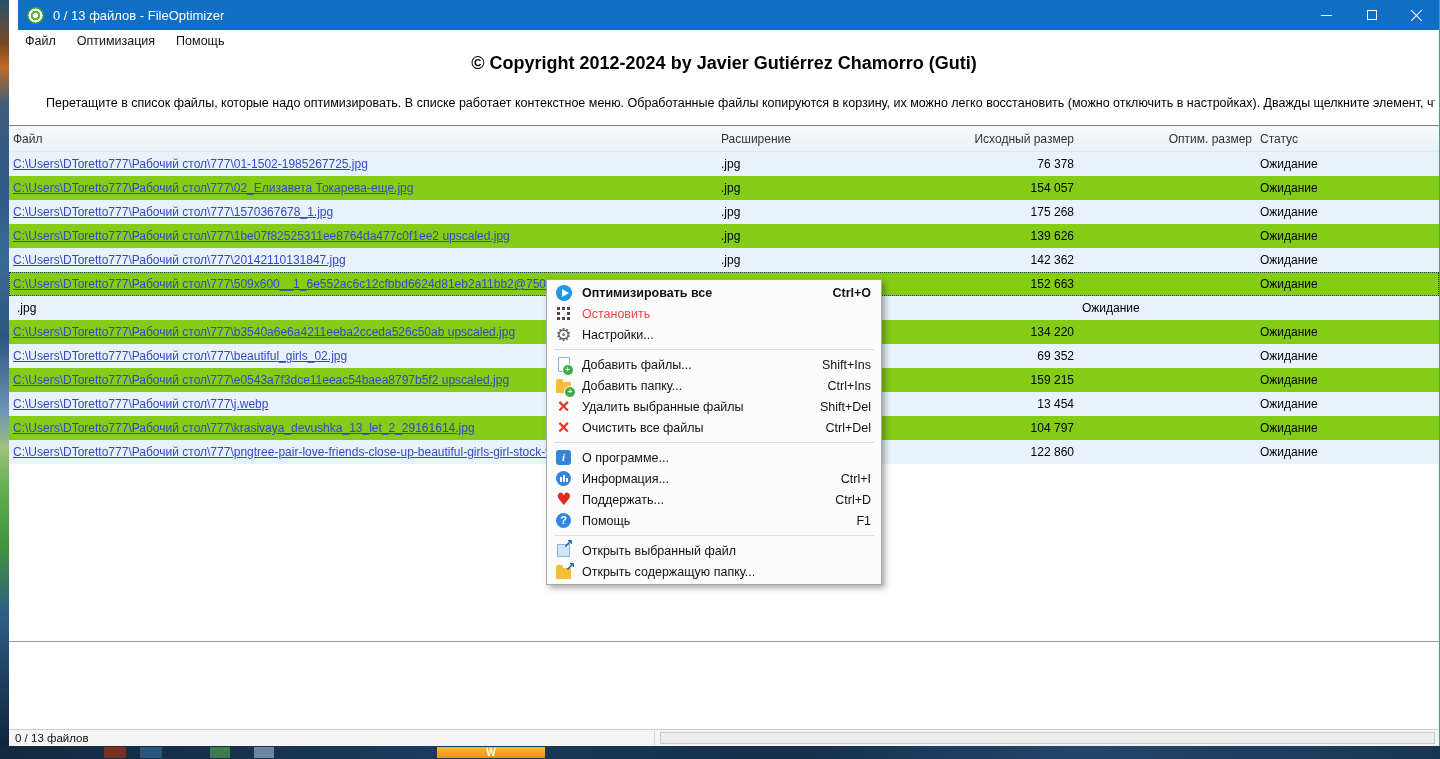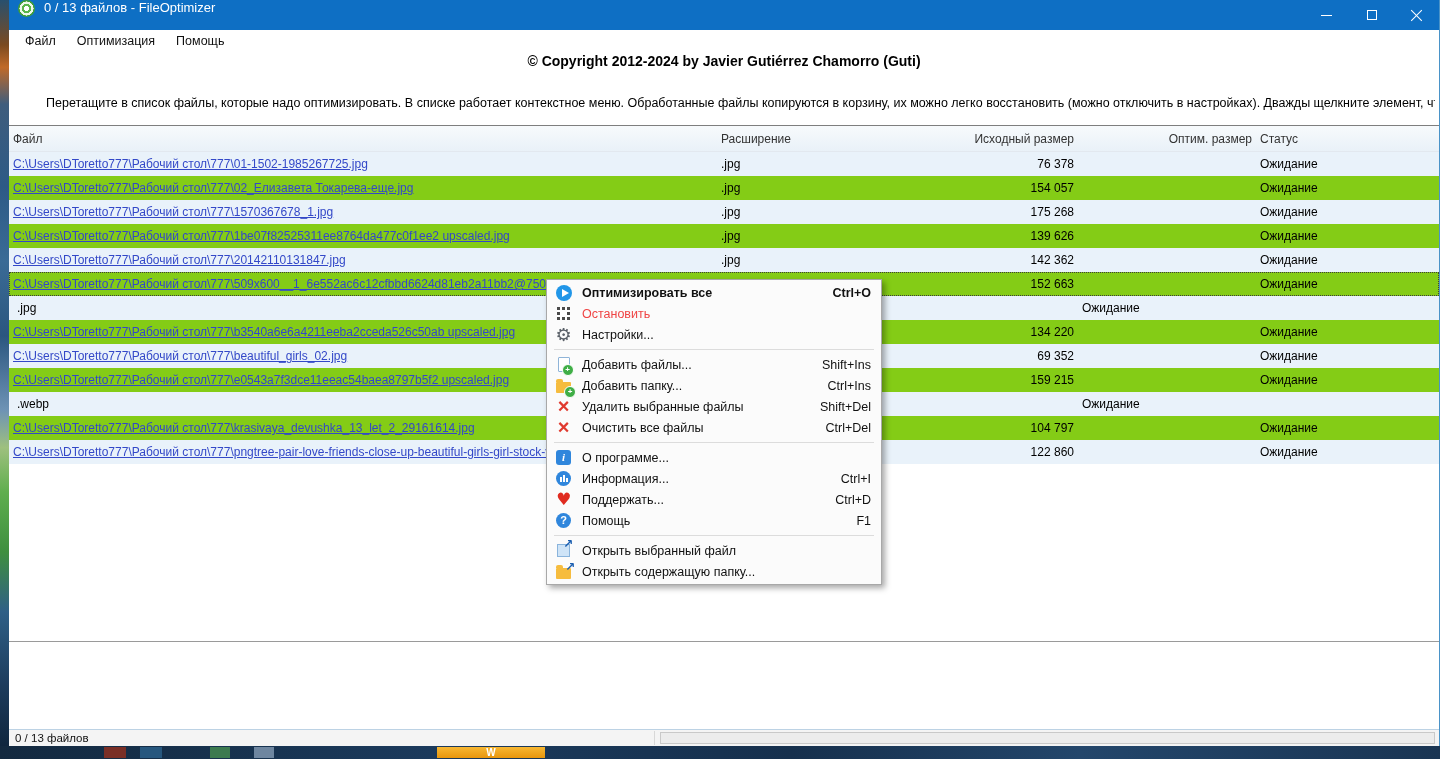--- a/index.html
+++ b/index.html
@@ -12,39 +12,39 @@
   .taskbar { position:absolute; left:0; top:746px; width:1440px; height:13px;
     background:linear-gradient(90deg,#13293f,#1b3a5c 30%,#16304d 55%,#23466b 75%,#1a3553); }
   .tb-b { position:absolute; top:1px; bottom:1px; }
   .tb-w { left:437px; width:108px; background:linear-gradient(#f7b733,#e8960c); color:#fff;
     font:bold 10px/11px "Liberation Sans",sans-serif; text-align:center; }
 
   
   .window { position:absolute; left:9px; top:0; width:1431px; height:746px; background:#fff;
     border-right:1px solid #4a93c8; border-bottom:1px solid #4a93c8; }
 
-  .titlebar { position:absolute; left:0; top:0; right:0; height:30px; background:#0e6fc4;
-    display:flex; color:#fff; font-size:13px; }
+  .titlebar { position:absolute; left:9px; top:0; right:0; height:30px; background:#0e6fc4;
+    display:flex; align-items:center; color:#fff; font-size:13px; }
   .app-ico { width:17px; height:17px; margin-left:9px; border-radius:50%; flex:none;
     background:radial-gradient(circle,#ffffff 0 22%,#5cb64a 23% 40%,#eef7ea 41% 58%,#3f9e38 59% 82%,#7cc768 83%); }
   .tb-title { margin-left:9px; white-space:nowrap; }
   .wc { position:absolute; right:0; top:0; height:30px; display:flex; }
   .wcb { width:45px; height:30px; display:flex; align-items:center; justify-content:center; position:relative; }
   .g-min { width:11px; height:1px; background:#fff; }
   .g-max { width:10px; height:10px; border:1px solid #fff; }
   .g-x { width:13px; height:13px; position:relative; }
   .g-x::before,.g-x::after { content:''; position:absolute; left:-1px; top:6px; width:15px; height:1px; background:#fff; }
   .g-x::before { transform:rotate(45deg); } .g-x::after { transform:rotate(-45deg); }
 
   .menubar { position:absolute; left:0; top:30px; right:0; height:22px; background:#fff;
     display:flex; align-items:center; font-size:12.5px; color:#111; border-bottom:1px solid #fff; }
   .menu-item { padding:0 10px; margin-left:1px; }
   .menu-item:first-child { margin-left:6px; }
 
-  .copyright { position:absolute; top:53px; left:0; right:0; text-align:center; font-weight:bold; font-size:14px; color:#000; }
+  .copyright { position:absolute; top:53px; left:0; right:0; text-align:center; font-weight:bold; font-size:18px; color:#000; }
   .instruction { position:absolute; top:96px; left:37px; right:4px; font-size:12.5px; color:#000; white-space:nowrap; overflow:hidden; }
 
   .list { position:absolute; top:125px; left:0; right:0; border-top:1px solid #7e7e7e; }
   .lheader, .trow { display:grid; grid-template-columns:704px 152px 209px 178px 1fr; align-items:center; }
   .lheader { height:26px; background:linear-gradient(#f7fafc,#e9f1f8); font-size:12px; color:#333; border-bottom:1px solid #e2e8ef; }
   .trow { height:24px; font-size:12px; color:#000; }
   .row-light { background:#e9f2fa; }
   .row-dark  { background:#84cc16; }
   .row-selected { outline:1px dotted #3c3c3c; outline-offset:-1px; }
   .c-file { padding-left:4px; overflow:hidden; white-space:nowrap; }
@@ -208,20 +208,21 @@
           <span class="c-status">Ожидание</span>
         </div>
         <div class="trow row-dark">
           <span class="c-file"><span class="flink">C:\Users\DToretto777\Рабочий стол\777\e0543a7f3dce11eeac54baea8797b5f2 upscaled.jpg</span></span>
           <span class="c-ext">.jpg</span>
           <span class="c-size">159 215</span>
           <span class="c-opt"></span>
           <span class="c-status">Ожидание</span>
         </div>
         <div class="trow row-light">
+          <span class="c-file"><span class="flink">C:\Users\DToretto777\Рабочий стол\777\j.webp</span></span>
           <span class="c-ext">.webp</span>
           <span class="c-size">13 454</span>
           <span class="c-opt"></span>
           <span class="c-status">Ожидание</span>
         </div>
         <div class="trow row-dark">
           <span class="c-file"><span class="flink">C:\Users\DToretto777\Рабочий стол\777\krasivaya_devushka_13_let_2_29161614.jpg</span></span>
           <span class="c-ext">.jpg</span>
           <span class="c-size">104 797</span>
           <span class="c-opt"></span>

